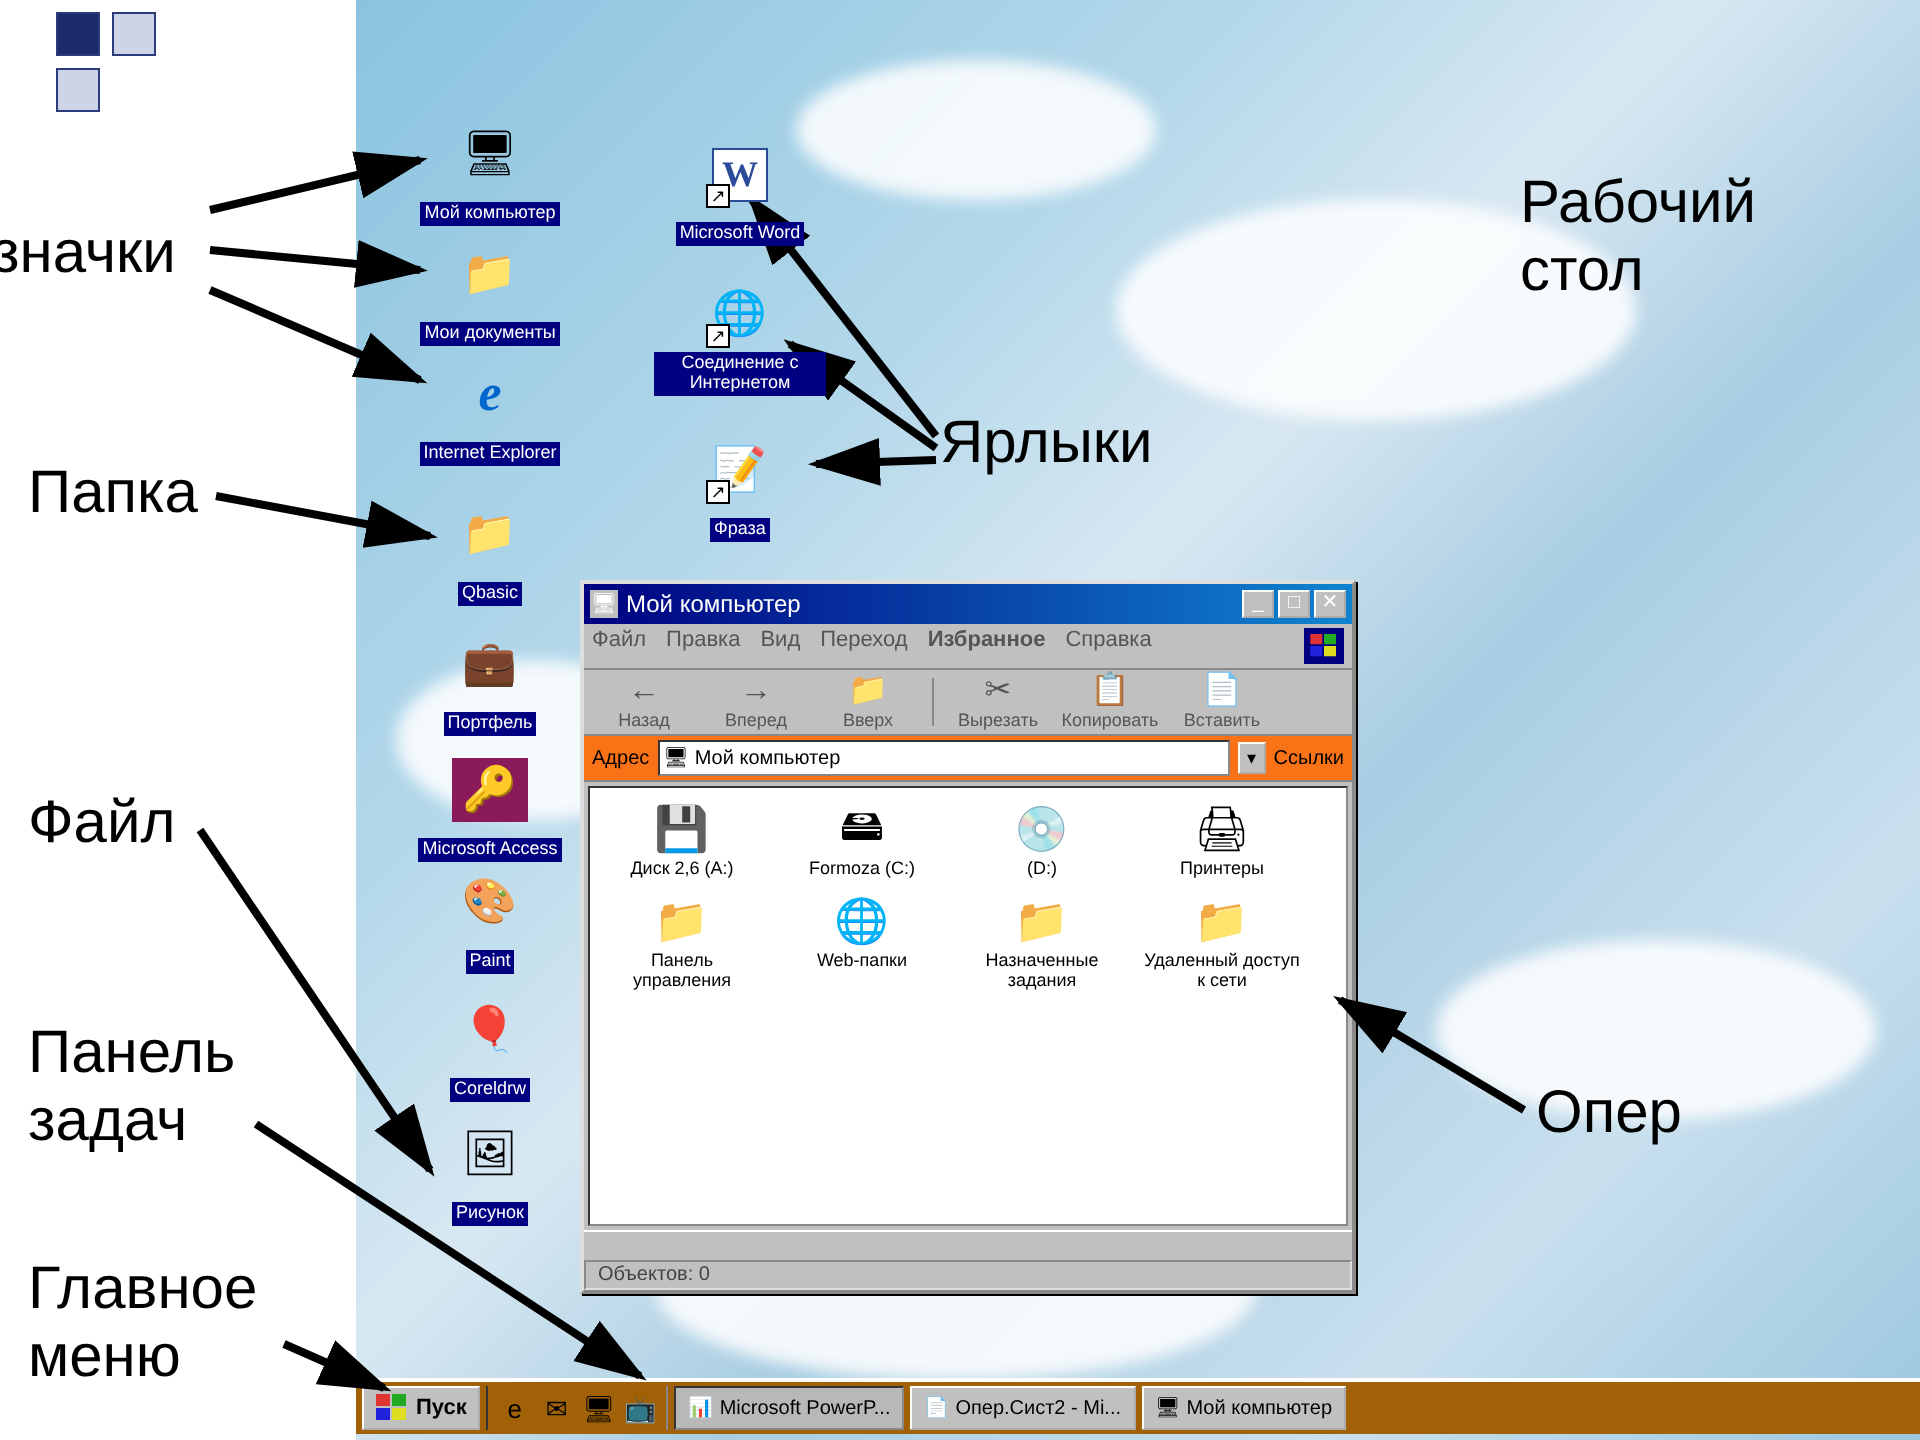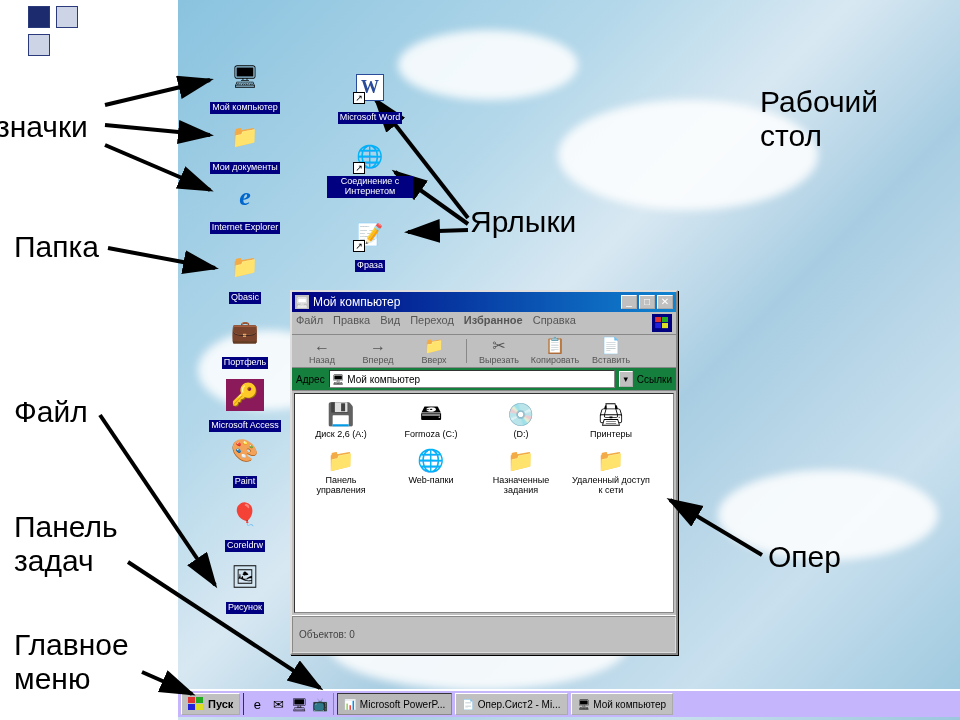--- a/index.html
+++ b/index.html
@@ -138,21 +138,21 @@
   .tool-btn {
     width: 52px;
     text-align: center;
     font-size: 9px;
     color: #555;
     cursor: pointer;
   }
   .tool-btn .ti { font-size: 16px; height: 18px; line-height: 18px; }
   .tool-sep { width:1px; background:#888; margin: 2px 2px; }
   .addr-bar {
-    background: #15803d;
+    background: #f97316;
     border-bottom: 1px solid #888;
     display: flex;
     align-items: center;
     padding: 2px 4px;
     font-size: 10px;
     gap: 4px;
   }
   .addr-combo {
     flex: 1;
     background: #fff;
@@ -197,32 +197,33 @@
   }
   .win-status {
     background: #c0c0c0;
     border-top: 1px solid #fff;
     display:flex;
     font-size:10px;
     color:#444;
   }
   .win-status div {
     border:1px inset #ddd;
-    padding: 12px 6px;
+    padding: 1px 6px;
     flex:1;
+    margin-top:14px;
   }
 
   
   .taskbar {
     position: absolute;
     left: 178px;
     bottom: 3px;
     width: 782px;
     height: 28px;
-    background: #c4b5fd;
+    background: #a16207;
     border-top: 2px outset #fff;
     display: flex;
     align-items: center;
     padding: 2px 3px;
     gap: 3px;
   }
   .start-btn {
     height: 22px;
     background: #c0c0c0;
     border: 1px outset #fff;

